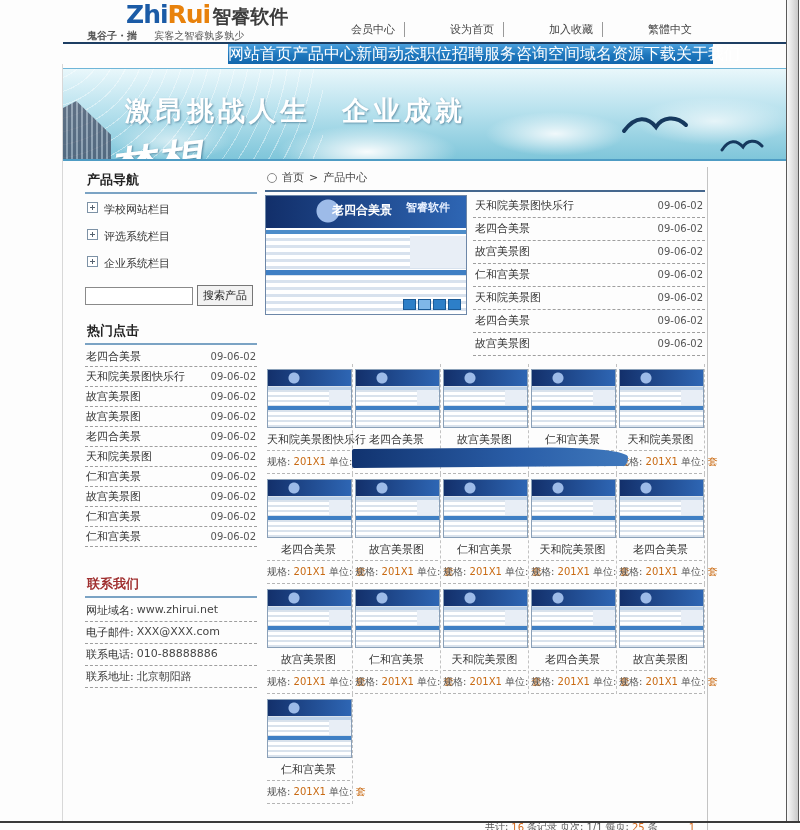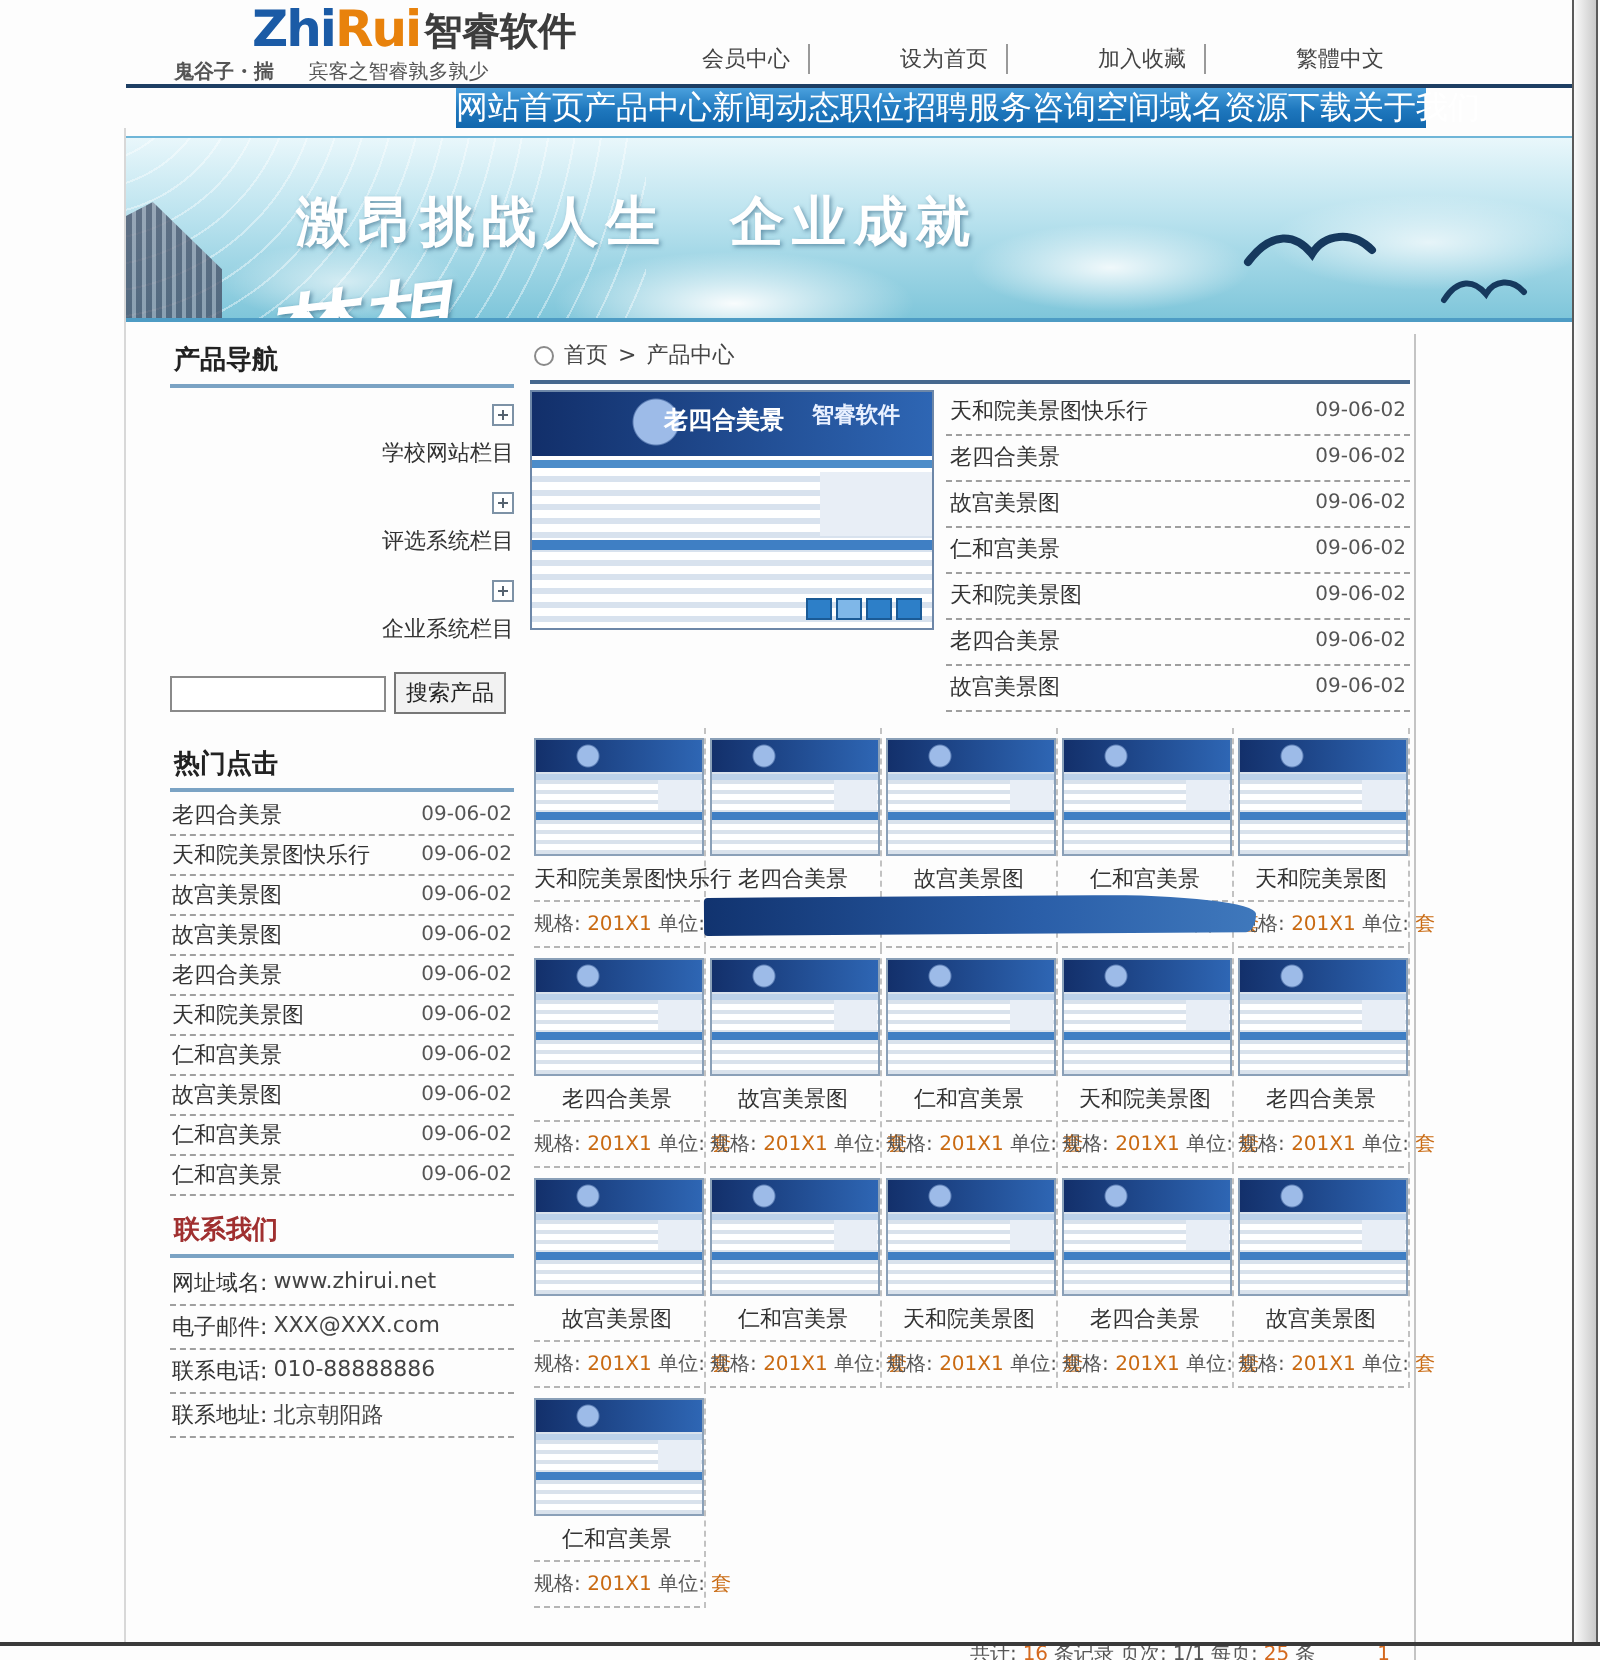--- a/index.html
+++ b/index.html
@@ -39,37 +39,37 @@
       radial-gradient(90px 26px at 42% 92%,rgba(255,255,255,.95),rgba(255,255,255,0)),
       radial-gradient(70px 22px at 68% 72%,rgba(255,255,255,.85),rgba(255,255,255,0)),
       radial-gradient(80px 24px at 90% 58%,rgba(255,255,255,.7),rgba(255,255,255,0)),
       radial-gradient(60px 20px at 15% 80%,rgba(255,255,255,.6),rgba(255,255,255,0)),
       linear-gradient(180deg,#e9f7fb 0%,#b9e2ee 45%,#7fc6da 100%);}
   .banner-rings{position:absolute;left:-40px;top:-60px;width:300px;height:190px;
     background:repeating-radial-gradient(circle at 20px 20px,rgba(255,255,255,.4) 0 1px,rgba(255,255,255,0) 1px 13px);}
   .banner-building{position:absolute;left:0;bottom:0;width:48px;height:58px;opacity:.8;
     background:repeating-linear-gradient(90deg,#47536a 0 3px,#8d97a8 3px 5px);
     clip-path:polygon(0 100%,0 12%,28% 0,100% 58%,100% 100%);}
-  .slogan{position:absolute;left:63px;top:18px;color:#fff;white-space:nowrap;
+  .slogan{position:absolute;left:40px;top:18px;color:#fff;white-space:nowrap;
     text-shadow:1px 1px 2px rgba(40,90,120,.55);}
   .slogan .main{font-size:27px;font-weight:bold;letter-spacing:4px;}
   .slogan .script{display:inline-block;font-family:"DejaVu Serif","Liberation Serif",serif;
     font-size:46px;font-weight:bold;font-style:italic;transform:rotate(-7deg) translateY(6px);
     margin-left:4px;letter-spacing:2px;}
   .gull{position:absolute;}
   
   .main{display:flex;margin-left:22px;margin-top:6px;align-items:flex-start;}
   .sidebar{width:172px;flex:0 0 172px;}
   .content{width:440px;flex:0 0 440px;margin-left:8px;border-right:1px solid #c4c4c4;padding-right:2px;min-height:538px;}
   
   .sb-title{font-size:13px;font-weight:bold;color:#222;padding:4px 2px 3px;
     border-bottom:2px solid #7ba3c4;margin-bottom:2px;}
   .sb-title.contact-title{color:#a03030;}
-  .pn-item{display:flex;align-items:flex-end;gap:6px;font-size:11px;color:#333;
-    padding:6px 0 6px 2px;cursor:pointer;flex-direction:column;}
+  .pn-item{display:flex;align-items:flex-start;gap:6px;font-size:11px;color:#333;
+    padding:6px 0 6px 2px;cursor:pointer;}
   .expand-box{width:9px;height:9px;flex:0 0 9px;border:1px solid #7d92a6;background:
       linear-gradient(#55626f 0 0) center/5px 1px no-repeat,
       linear-gradient(#55626f 0 0) center/1px 5px no-repeat,#fff;}
   .search-row{display:flex;align-items:center;gap:4px;margin:8px 0 12px;}
   .search-input{width:102px;height:16px;border:1px solid #8a8a8a;background:#fff;font-size:11px;padding:0 2px;}
   .search-btn{font-size:11px;color:#222;background:#f2f2f2;border:1px solid #777;
     padding:2px 5px;cursor:pointer;white-space:nowrap;text-align:center;}
   .hot-item,.feat-item{display:flex;justify-content:space-between;align-items:center;
     border-bottom:1px dashed #9f9f9f;padding:2px 1px;cursor:pointer;}
   .hot-item .t{font-size:11px;color:#333;white-space:nowrap;overflow:hidden;}
@@ -256,21 +256,21 @@
             <span class="t">仁和宫美景</span>
             <span class="d">09-06-02</span>
           </div>
 
           <div class="hot-item">
             <span class="t">仁和宫美景</span>
             <span class="d">09-06-02</span>
           </div>
         </div>
 
-      <div class="sb-title contact-title" style="margin-top:4px">联系我们</div>
+      <div class="sb-title contact-title" style="margin-top:24px">联系我们</div>
       <div>
 
           <div class="ct-item">
             <span class="l">网址域名:</span>
             <span class="v">www.zhirui.net</span>
           </div>
 
           <div class="ct-item">
             <span class="l">电子邮件:</span>
             <span class="v">XXX@XXX.com</span>

